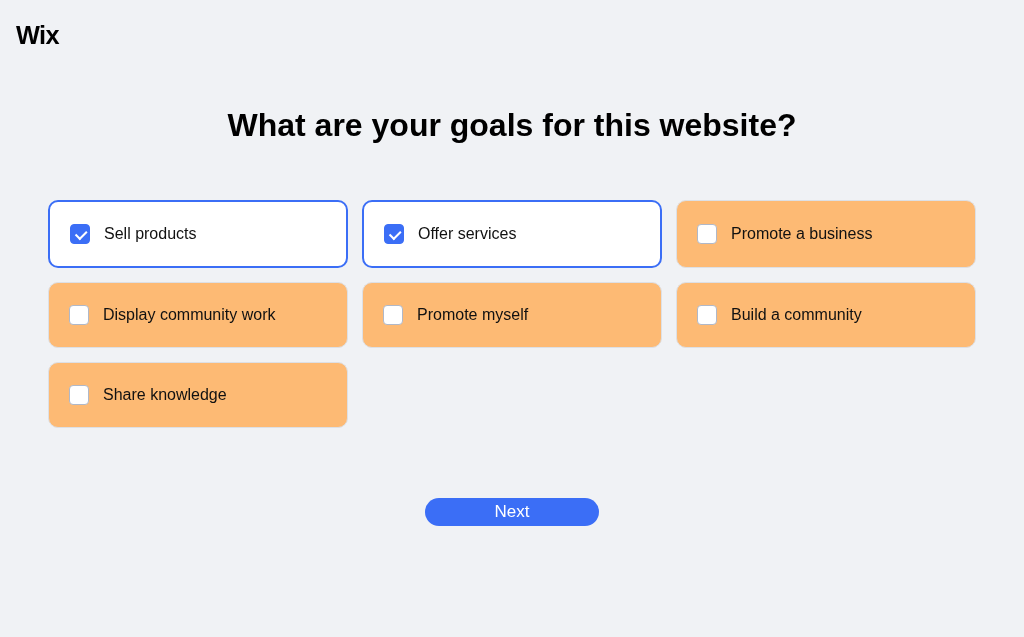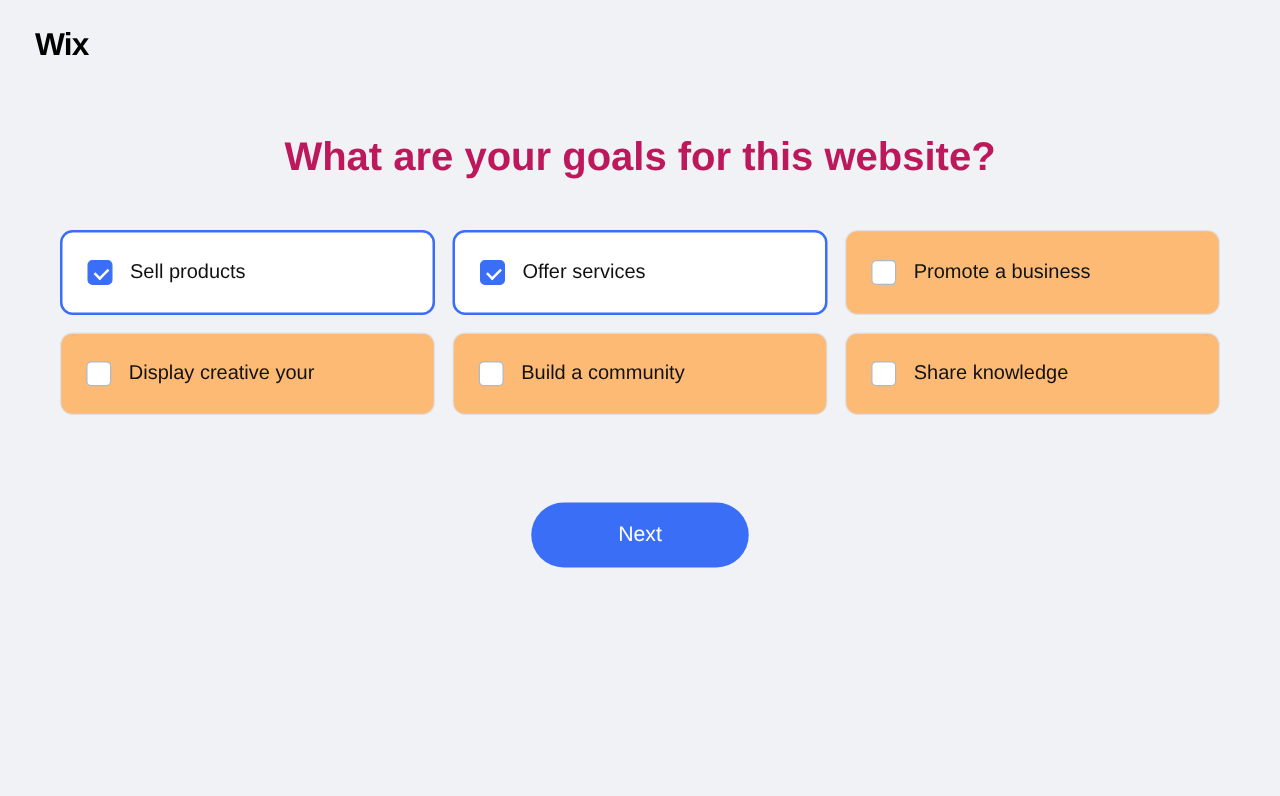--- a/index.html
+++ b/index.html
@@ -9,43 +9,43 @@
     }
 
     body {
       background-color: #f0f2f5;
       font-family: -apple-system, BlinkMacSystemFont, 'Segoe UI', Helvetica, Arial, sans-serif;
       min-height: 637px;
       width: 1024px;
     }
 
     .header {
-      padding: 20px 28px;
+      padding: 20px 16px;
     }
 
     .wix-logo {
       font-size: 28px;
       font-weight: 900;
       color: #000;
       letter-spacing: -1px;
     }
 
     .main-content {
       display: flex;
       flex-direction: column;
       align-items: center;
       padding: 30px 20px 40px;
     }
 
     .page-title {
       font-size: 32px;
       font-weight: 800;
-      color: #be185d;
+      color: #000000;
       text-align: right;
-      margin-bottom: 40px;
+      margin-bottom: 56px;
     }
 
     .options-grid {
       display: grid;
       grid-template-columns: repeat(3, 300px);
       gap: 14px;
       margin-bottom: 70px;
     }
 
     .option-card {
@@ -97,21 +97,21 @@
       font-size: 16px;
       font-weight: 500;
       color: #111;
     }
 
     .next-button {
       background: #3b6ef6;
       color: #fff;
       border: none;
       border-radius: 50px;
-      padding: 16px 70px;
+      padding: 4px 70px;
       font-size: 17px;
       font-weight: 500;
       cursor: pointer;
       transition: background 0.15s;
     }
   </style>
 </head>
 <body>
 
 <div class="header">
@@ -133,21 +133,25 @@
       <div class="option-card selected">
         <div class="checkbox checked"></div>
         <span class="option-label">Offer services</span>
       </div>
       <div class="option-card">
         <div class="checkbox"></div>
         <span class="option-label">Promote a business</span>
       </div>
       <div class="option-card">
         <div class="checkbox"></div>
-        <span class="option-label">Display creative your</span>
+        <span class="option-label">Display community work</span>
+      </div>
+      <div class="option-card">
+        <div class="checkbox"></div>
+        <span class="option-label">Promote myself</span>
       </div>
       <div class="option-card">
         <div class="checkbox"></div>
         <span class="option-label">Build a community</span>
       </div>
       <div class="option-card">
         <div class="checkbox"></div>
         <span class="option-label">Share knowledge</span>
       </div>
     </div>

